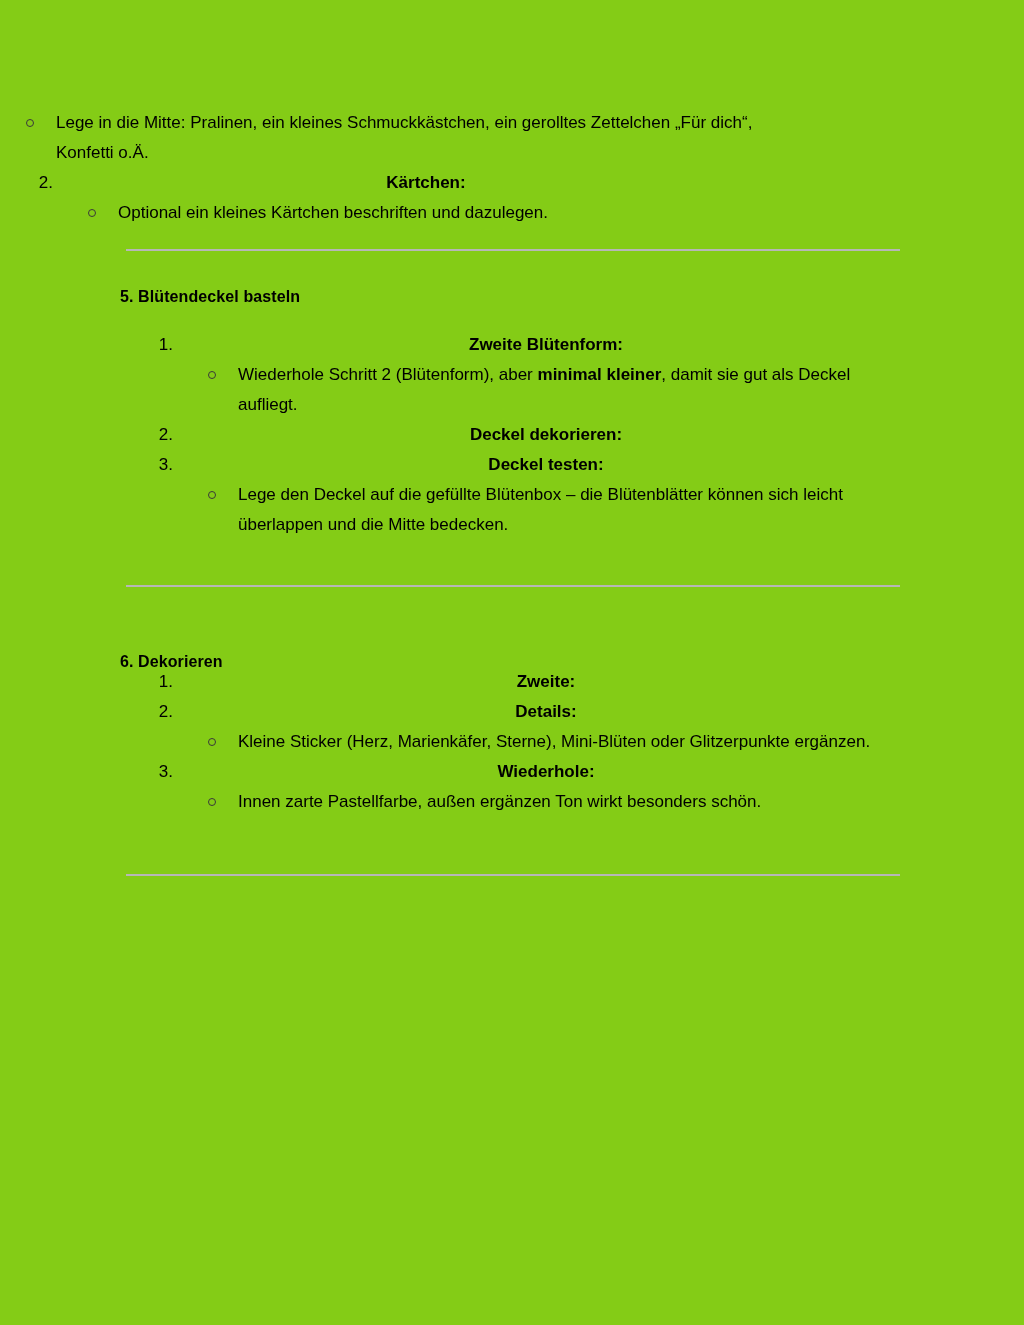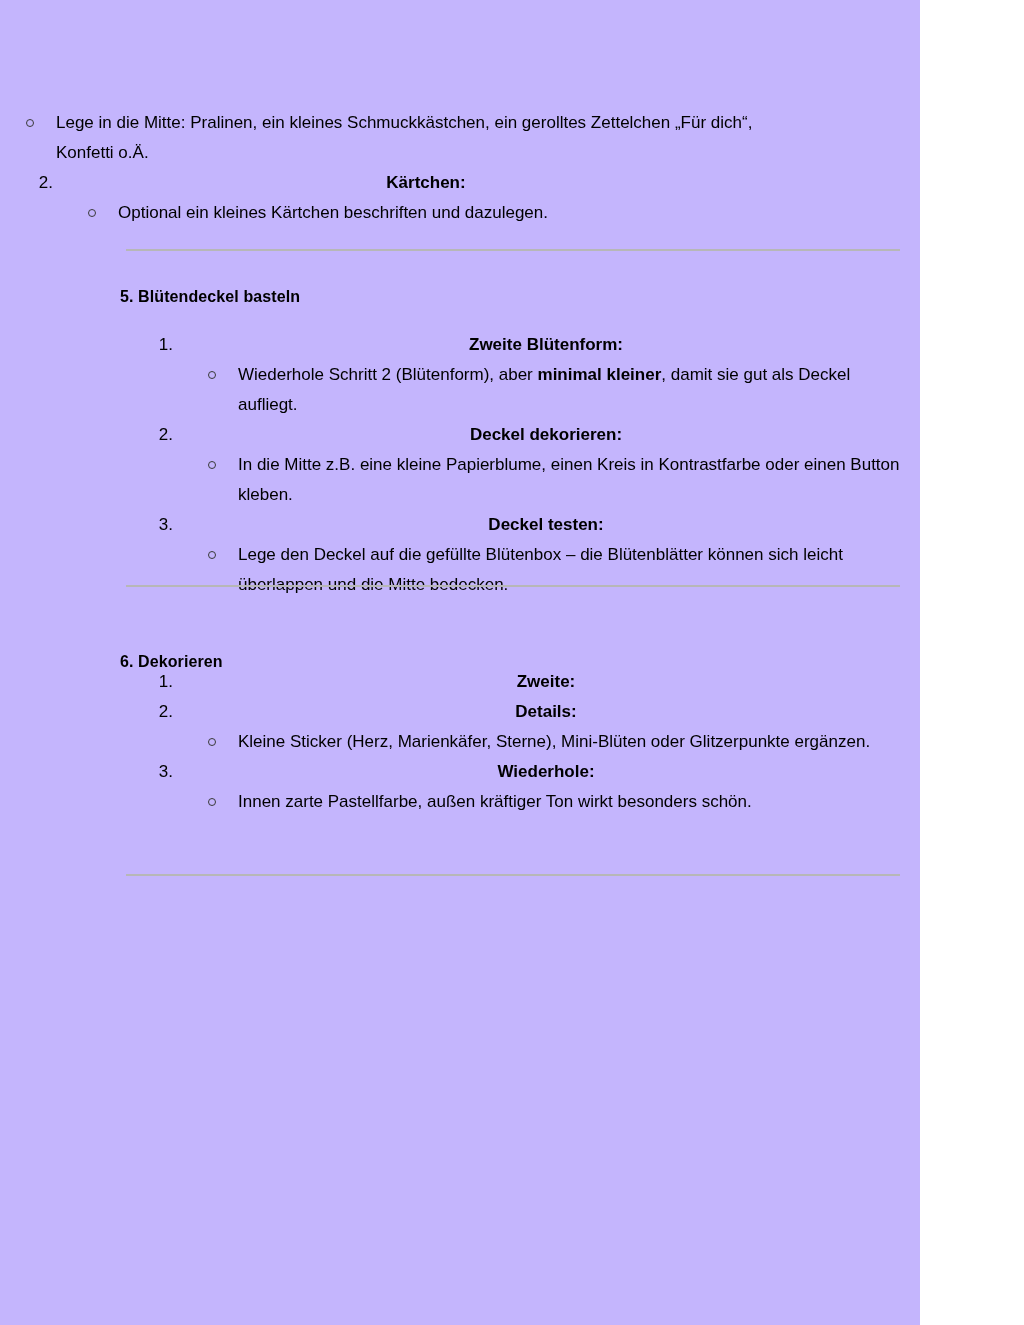--- a/index.html
+++ b/index.html
@@ -10,23 +10,23 @@
   body {
     width: 1024px;
     height: 1325px;
     font-family: "Liberation Sans", sans-serif;
     color: #000000;
     -webkit-font-smoothing: antialiased;
   }
 
   .page {
     position: relative;
-    width: 920px;
+    width: 1024px;
     height: 1325px;
-    background: #c4b5fd;
+    background: #84cc16;
     box-sizing: border-box;
     padding: 0;
     overflow: hidden;
   }
 
   
   ol.lvl1 {
     list-style: none;
     margin: 0;
     padding: 0;
@@ -155,26 +155,20 @@
           <li>
             <span class="dot"></span>
             <span class="txt"><span>Wiederhole Schritt 2 (Blütenform), aber </span><b>minimal kleiner</b><span>, damit sie gut als Deckel aufliegt.</span></span>
           </li>
         </ul>
       </li>
 
       <li>
         <span class="num">2.</span>
         <span class="label">Deckel dekorieren:</span>
-        <ul class="lvl2">
-          <li>
-            <span class="dot"></span>
-            <span class="txt"><span>In die Mitte z.B. eine kleine Papierblume, einen Kreis in Kontrastfarbe oder einen Button kleben.</span><b></b><span></span></span>
-          </li>
-        </ul>
       </li>
 
       <li>
         <span class="num">3.</span>
         <span class="label">Deckel testen:</span>
         <ul class="lvl2">
           <li>
             <span class="dot"></span>
             <span class="txt"><span>Lege den Deckel auf die gefüllte Blütenbox – die Blütenblätter können sich leicht überlappen und die Mitte bedecken.</span><b></b><span></span></span>
           </li>
@@ -206,21 +200,21 @@
           </li>
         </ul>
       </li>
 
       <li>
         <span class="num">3.</span>
         <span class="label">Wiederhole:</span>
         <ul class="lvl2">
           <li>
             <span class="dot"></span>
-            <span class="txt"><span>Innen zarte Pastellfarbe, außen kräftiger Ton wirkt besonders schön.</span><b></b><span></span></span>
+            <span class="txt"><span>Innen zarte Pastellfarbe, außen ergänzen Ton wirkt besonders schön.</span><b></b><span></span></span>
           </li>
         </ul>
       </li>
 
     </ol>
   </div>
 
   <hr class="rule" style="top:874px;">
 
 </div>

